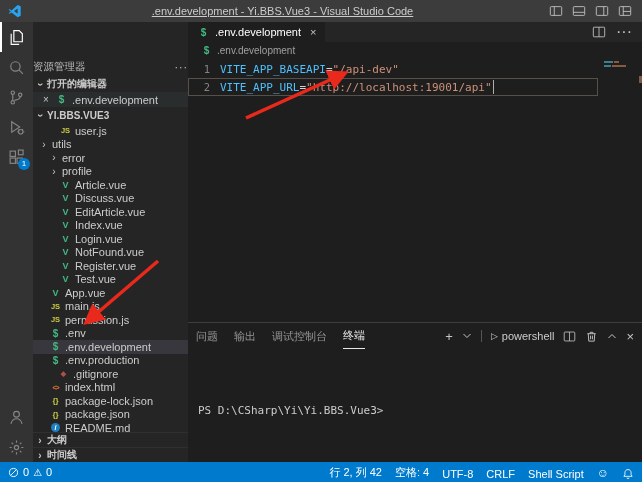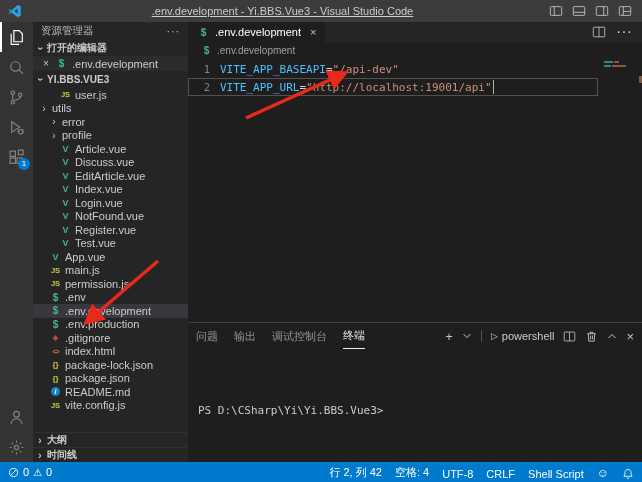--- a/index.html
+++ b/index.html
@@ -25,21 +25,21 @@
   .ab-icon svg { stroke:currentColor; fill:none; stroke-width:1.1; }
   .ab-icon.active { color:#ffffff; box-shadow:inset 2px 0 0 #ffffff; }
   .ab-spacer { flex:1; }
   .badge { position:absolute; bottom:2px; right:3px; width:12px; height:12px; border-radius:50%;
            background:#007acc; color:#fff; font-size:8px; line-height:12px; text-align:center; }
 
   
   .sidebar { flex:0 0 155px; background:#252526; color:#cccccc; display:flex; flex-direction:column;
              font-size:11px; min-height:0; }
   .sidebar-title { flex:0 0 18px; display:flex; align-items:center; justify-content:space-between;
-                   padding:0 8px; color:#bbbbbb; font-size:10.5px; }
+                   padding:0 0; color:#bbbbbb; font-size:10.5px;margin-top:36px; }
   .more { color:#cccccc; cursor:pointer; letter-spacing:1px; }
   .section-header { display:flex; align-items:center; gap:2px; font-weight:bold; font-size:10px;
                     color:#cccccc; padding-left:2px; cursor:pointer; }
   .oe-header { flex:0 0 16px; }
   .proj-header { flex:0 0 17px; }
   .chev { display:inline-block; width:10px; text-align:center; font-size:10px; color:#c5c5c5; }
   .chev.expanded { transform:rotate(90deg); }
   .oe-row { flex:0 0 15px; display:flex; align-items:center; gap:4px; padding-left:8px;
             background:#2a2d2e; cursor:pointer; }
   .oe-close { color:#c5c5c5; font-size:10px; width:10px; text-align:center; cursor:pointer; }
@@ -290,21 +290,21 @@
             <span class="fname">.env</span>
           </div>
           <div class="tree-row selected" style="padding-left: 16px;">
             <span class="ficon i-env">$</span>
             <span class="fname">.env.development</span>
           </div>
           <div class="tree-row" style="padding-left: 16px;">
             <span class="ficon i-env">$</span>
             <span class="fname">.env.production</span>
           </div>
-          <div class="tree-row" style="padding-left: 16px;">
+          <div class="tree-row" style="padding-left: 24px;">
             <span class="ficon i-git">◆</span>
             <span class="fname">.gitignore</span>
           </div>
           <div class="tree-row" style="padding-left: 16px;">
             <span class="ficon i-html">&lt;&gt;</span>
             <span class="fname">index.html</span>
           </div>
           <div class="tree-row" style="padding-left: 16px;">
             <span class="ficon i-json">{}</span>
             <span class="fname">package-lock.json</span>

